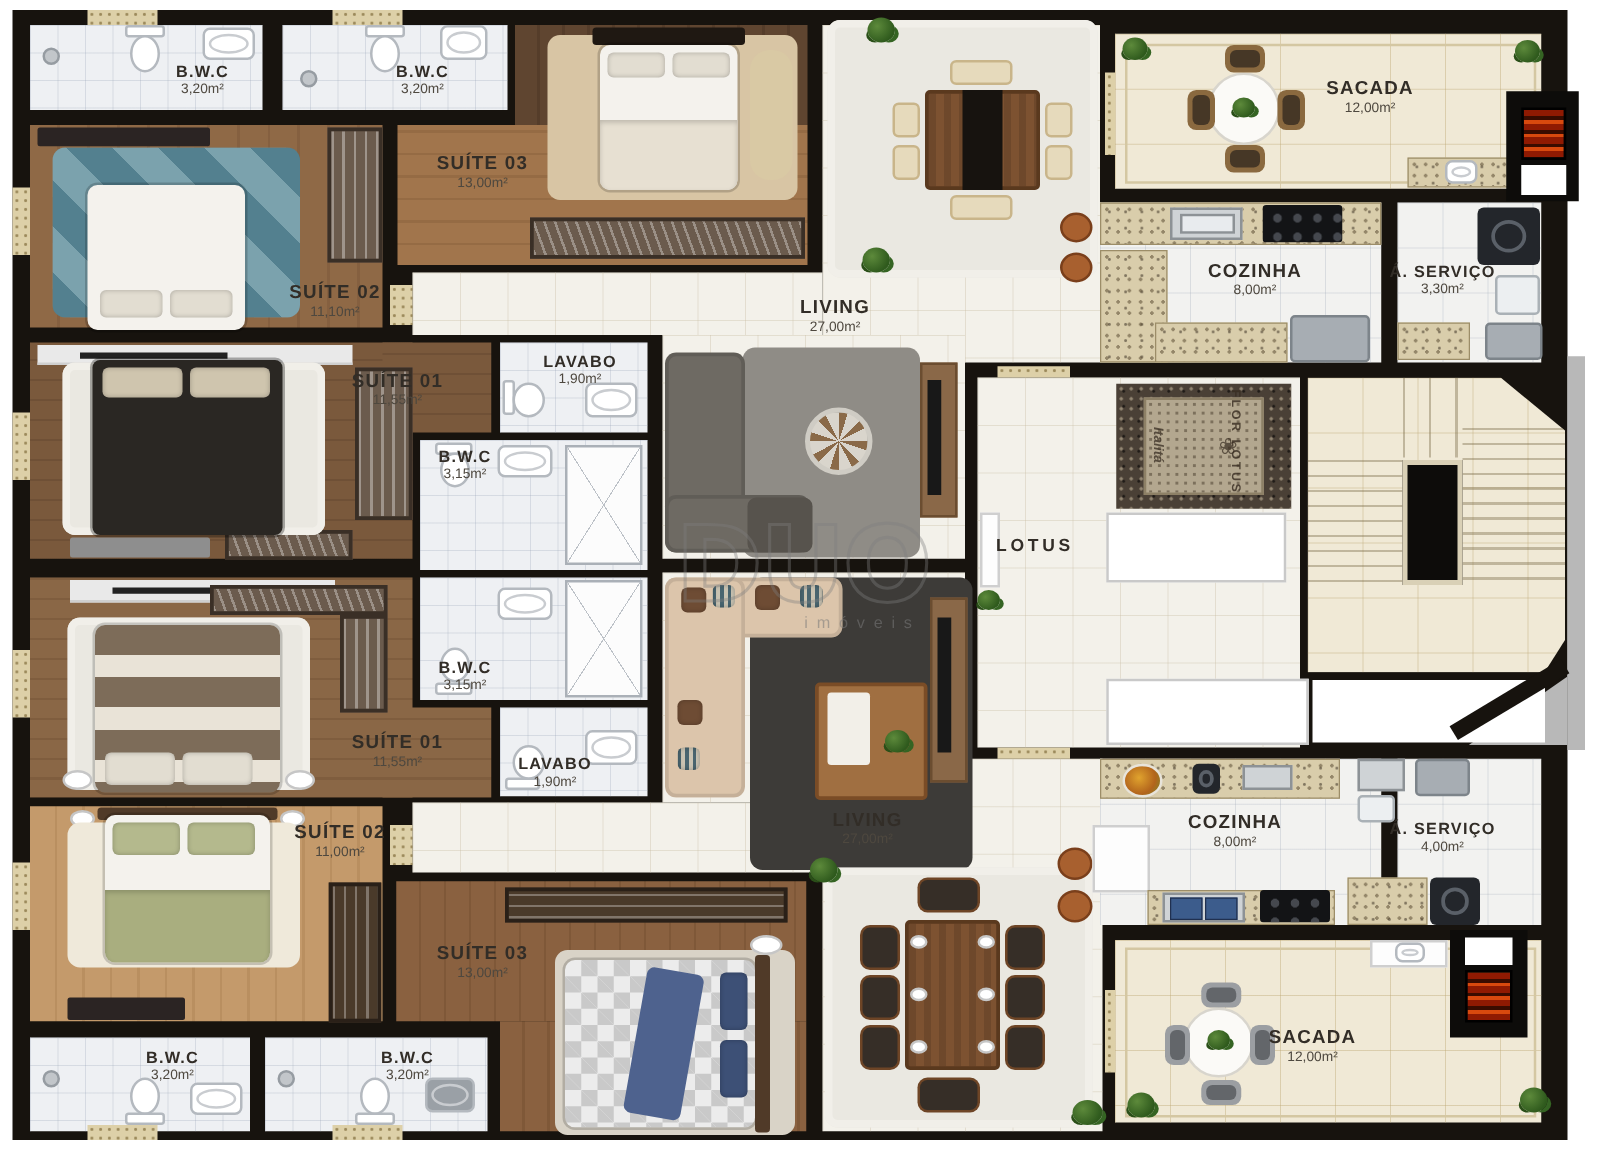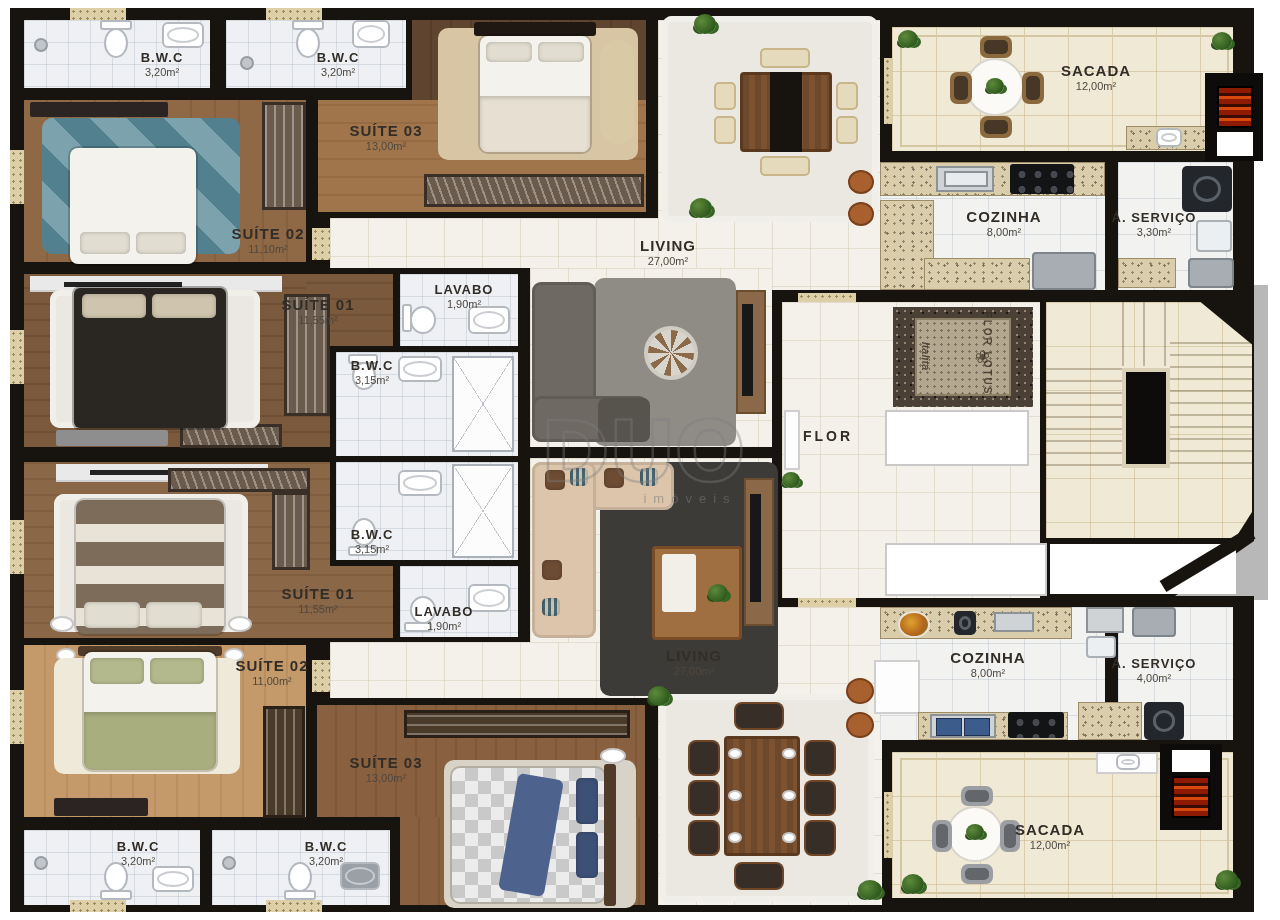--- a/index.html
+++ b/index.html
@@ -425,21 +425,21 @@
   </div>
   <div class="label" style="left:464px;top:296px">
     <div class="nm sm">LAVABO</div>
     <div class="ar">1,90m²</div>
   </div>
   <div class="label" style="left:372px;top:372px">
     <div class="nm sm">B.W.C</div>
     <div class="ar">3,15m²</div>
   </div>
   <div class="label" style="left:828px;top:437px">
-    <div class="nm hall">FLOR</div>
+    <div class="nm hall">LOTUS</div>
   </div>
   <div class="label" style="left:372px;top:541px">
     <div class="nm sm">B.W.C</div>
     <div class="ar">3,15m²</div>
   </div>
   <div class="label" style="left:318px;top:601px">
     <div class="nm">SUÍTE 01</div>
     <div class="ar">11,55m²</div>
   </div>
   <div class="label" style="left:444px;top:618px">

